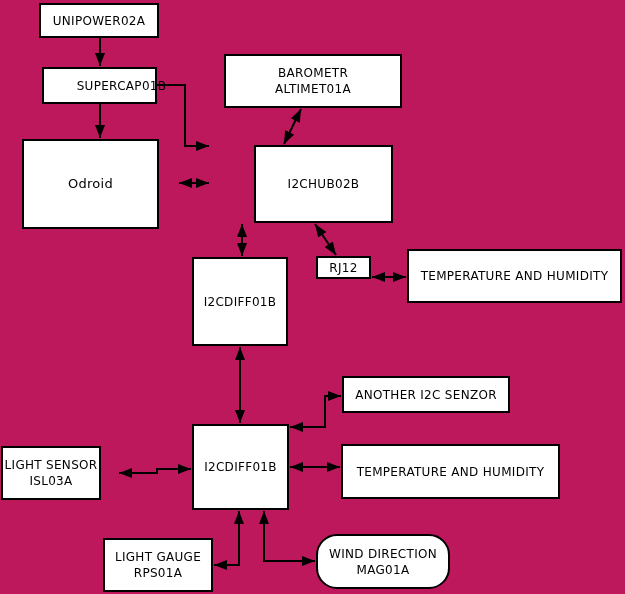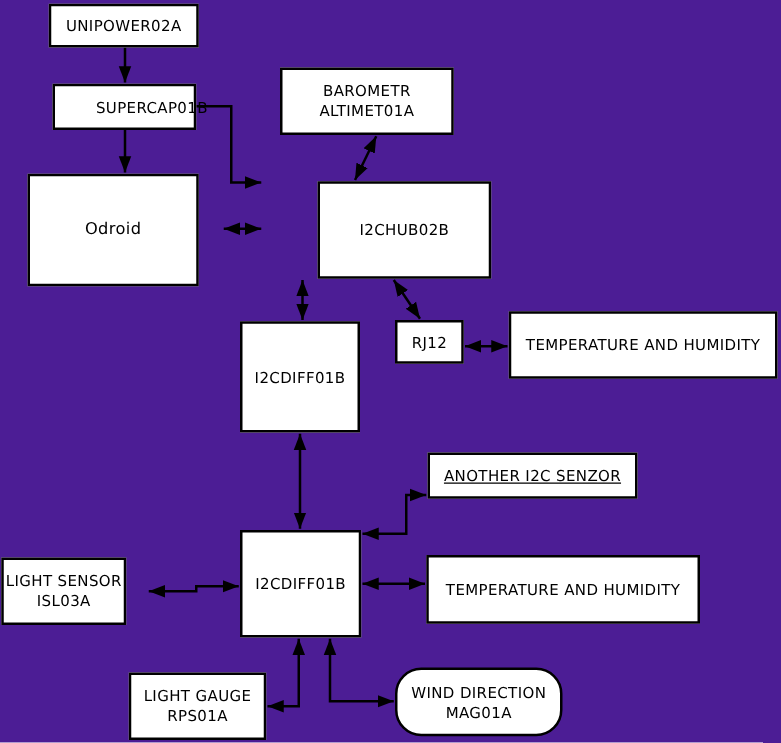--- a/index.html
+++ b/index.html
@@ -1,20 +1,20 @@
 <!DOCTYPE html>
 <html><head>
 <meta charset="utf-8">
 <style>
   html, body { margin: 0; padding: 0; background: #ffffff; }
   #diagram-canvas {
     position: relative;
     width: 625px;
     height: 594px;
-    background: #4c1d95;
+    background: #be185d;
     font-family: "DejaVu Sans", "Liberation Sans", sans-serif;
     color: #000000;
     overflow: hidden;
   }
   #connector-layer {
     position: absolute;
     left: 0; top: 0;
     width: 625px; height: 594px;
   }
   .conn { fill: none; stroke: #000000; stroke-width: 2; }
@@ -31,26 +31,26 @@
     text-align: center;
     font-size: 12px;
     line-height: 16px;
     letter-spacing: 0.3px;
     white-space: nowrap;
   }
   
   #n-unipower       { left: 39px;  top: 3px;   width: 120px; height: 35px; }
   #n-supercap       { left: 42px;  top: 67px;  width: 115px; height: 37px; padding-left: 44px; }
   #n-odroid         { left: 22px;  top: 139px; width: 137px; height: 90px; font-size: 13px; }
-  #n-barometr       { left: 224px; top: 54px;  width: 139px; height: 54px; }
+  #n-barometr       { left: 224px; top: 54px;  width: 178px; height: 54px; }
   #n-i2chub         { left: 210px; top: 145px; width: 139px; height: 78px; margin-left: 44px; }
-  #n-rj12           { left: 316px; top: 256px; width: 55px;  height: 35px; }
+  #n-rj12           { left: 316px; top: 256px; width: 55px;  height: 23px; }
   #n-temp-internal  { left: 407px; top: 249px; width: 215px; height: 54px; }
   #n-i2cdiff-upper  { left: 192px; top: 257px; width: 96px;  height: 89px; }
-  #n-another        { left: 342px; top: 362px; width: 168px; height: 37px; text-decoration: underline; }
+  #n-another        { left: 342px; top: 376px; width: 168px; height: 37px; }
   #n-i2cdiff-lower  { left: 192px; top: 424px; width: 97px;  height: 86px; }
   #n-temp-outdoors  { left: 341px; top: 444px; width: 219px; height: 55px; }
   #n-light          { left: 1px;   top: 446px; width: 100px; height: 54px; }
   #n-wind-gauge     { left: 103px; top: 538px; width: 110px; height: 54px; }
   #n-wind-direction { left: 316px; top: 534px; width: 134px; height: 55px; border-radius: 21px; }
   .ln { display: block; }
 </style>
 </head>
 <body>
 

